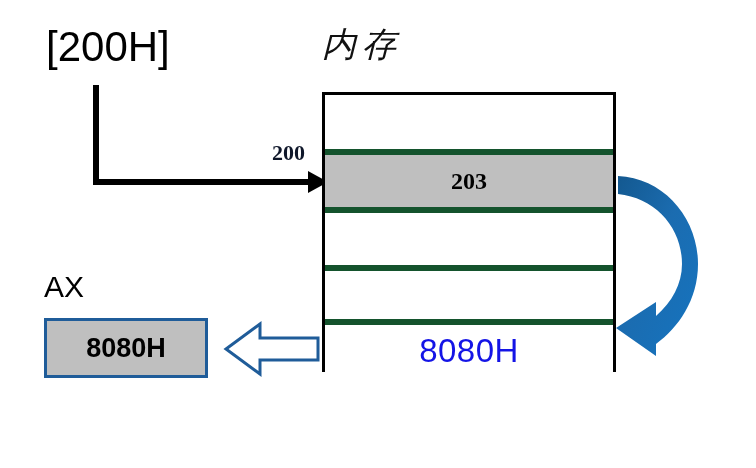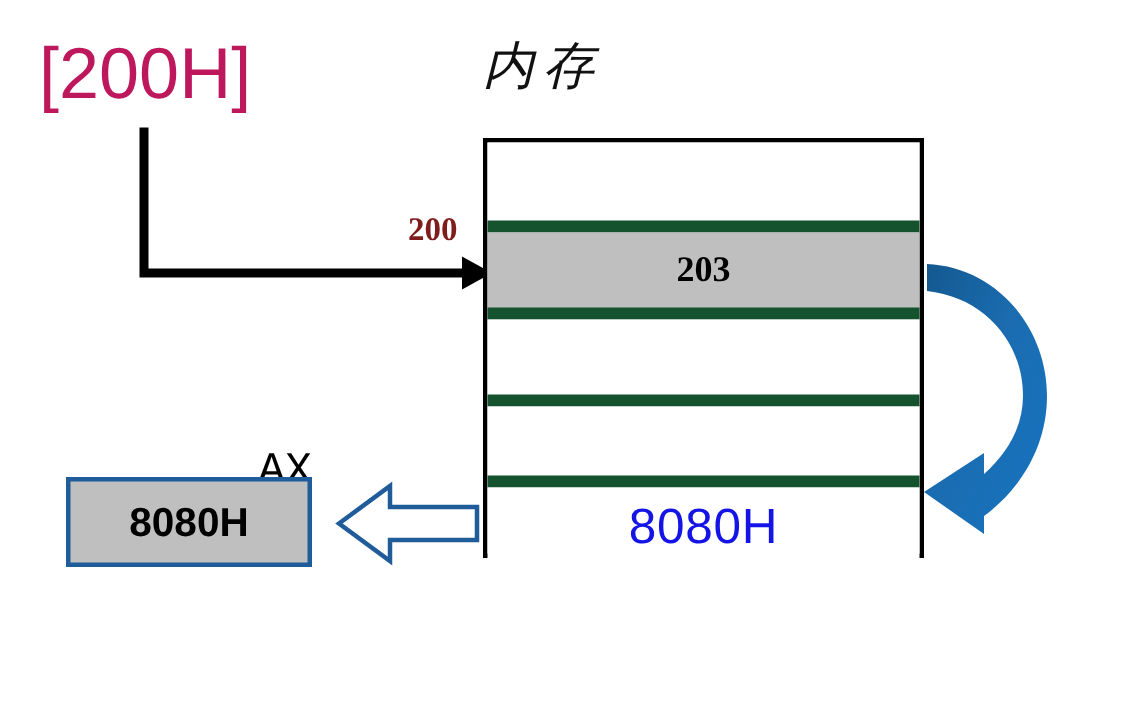--- a/index.html
+++ b/index.html
@@ -18,26 +18,26 @@
   #stage {
     position: absolute;
     left: 0; top: 0;
     width: 756px;
     height: 468px;
   }
 
   
   .addr-label {
     position: absolute;
-    left: 26px;
+    left: 46px;
     top: 26px;
     font-family: "Liberation Sans", sans-serif;
-    font-size: 48px;
-    font-weight: 400;
-    color: #be185d;
+    font-size: 42px;
+    font-weight: 400;
+    color: #000000;
     letter-spacing: 0px;
     white-space: nowrap;
     line-height: 1;
   }
 
   
   .elbow-svg {
     position: absolute;
     left: 80px;
     top: 75px;
@@ -67,21 +67,21 @@
     top: 92px;
     width: 294px;
     height: 280px;
     border: 3px solid #000000;
     box-sizing: border-box;
     background: #ffffff;
   }
   .mem-row {
     position: relative;
     box-sizing: border-box;
-    border-bottom: 8px solid #14532d;
+    border-bottom: 6px solid #14532d;
     background: #ffffff;
     display: flex;
     align-items: center;
     justify-content: center;
   }
   .mem-row.last { border-bottom: none; }
   .mem-row.r0 { height: 60px; }
   .mem-row.r1 { height: 58px; }
   .mem-row.r2 { height: 58px; }
   .mem-row.r3 { height: 54px; }
@@ -105,47 +105,46 @@
   }
 
   
   .addr-tick {
     position: absolute;
     left: 272px;
     top: 142px;
     font-family: "Liberation Serif", serif;
     font-size: 22px;
     font-weight: bold;
-    color: #7f1d1d;
+    color: #0f172a;
     line-height: 1;
     white-space: nowrap;
   }
 
   
   .curve-svg {
     position: absolute;
     left: 612px;
     top: 160px;
     width: 110px;
     height: 205px;
   }
 
   
   .ax-label {
     position: absolute;
     left: 44px;
     top: 272px;
     width: 164px;
-    text-align: right;
-    font-family: Liberation Mono, monospace;
+    text-align: left;
+    font-family: Liberation Sans, sans-serif;
     font-size: 30px;
     font-weight: 400;
     color: #000000;
     line-height: 1;
-    margin-top: 28px;
   }
   .ax-box {
     position: absolute;
     left: 44px;
     top: 318px;
     width: 164px;
     height: 60px;
     background: #bfbfbf;
     border: 3px solid #1f5c99;
     box-sizing: border-box;

